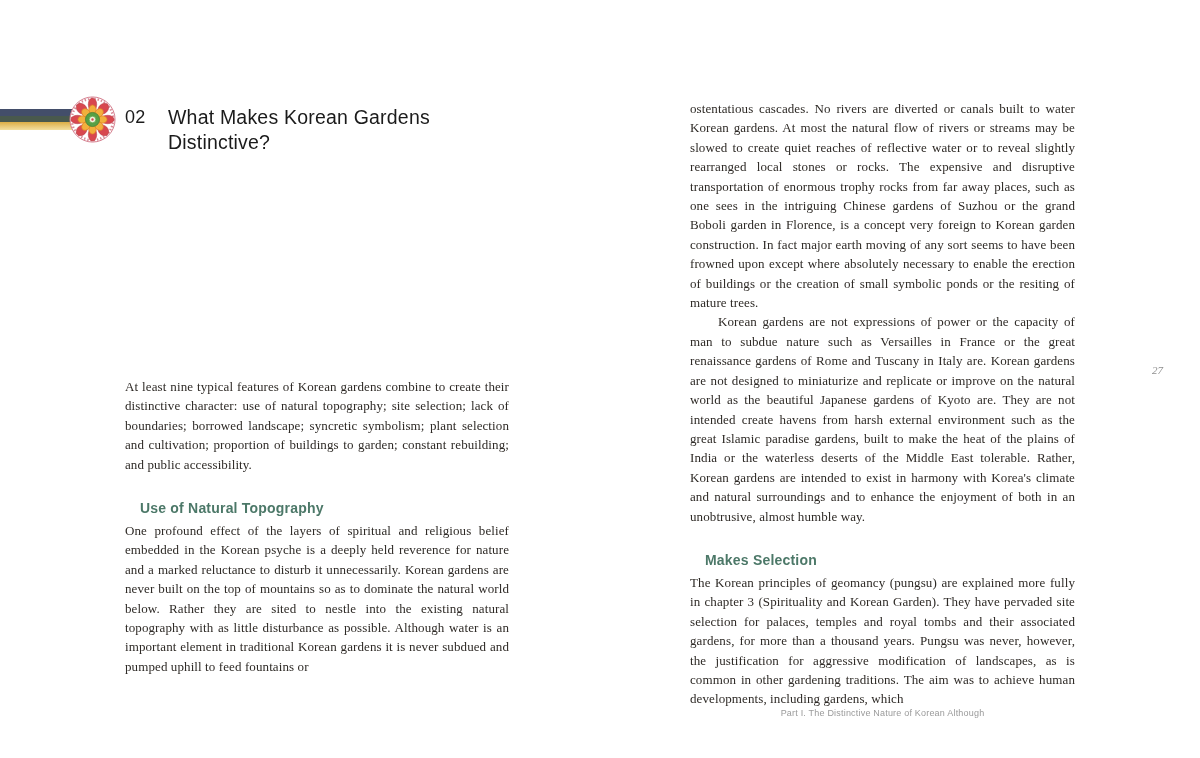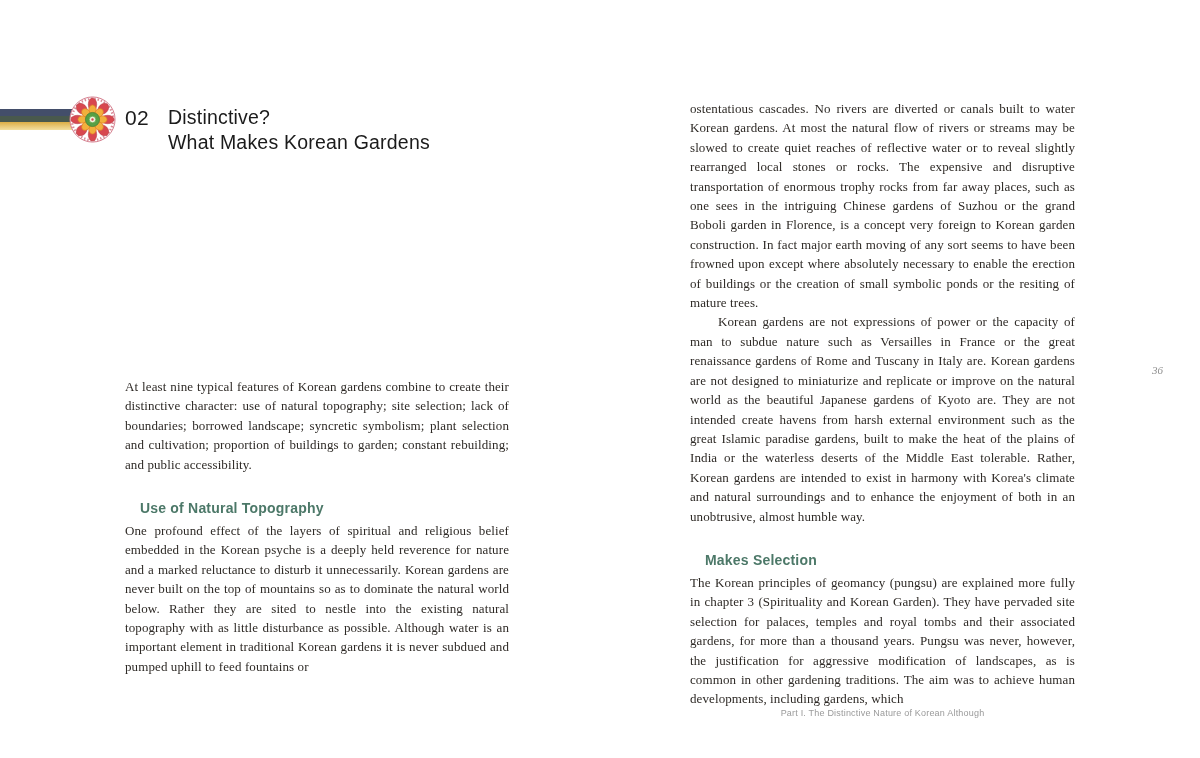--- a/index.html
+++ b/index.html
@@ -38,21 +38,21 @@
   .chapter-head {
     position: absolute;
     left: 125px;
     top: 105px;
     display: flex;
     align-items: flex-start;
     font-family: "Liberation Sans", sans-serif;
     color: #1b1b1b;
   }
   .chapter-number {
-    font-size: 21px;
+    font-size: 18px;
     line-height: 25px;
     width: 43px;
     letter-spacing: 0.3px;
   }
   .chapter-title {
     font-size: 19.5px;
     line-height: 25px;
     letter-spacing: 0.2px;
     max-width: 280px;
   }
@@ -148,34 +148,34 @@
       <ellipse cx="64" cy="64" rx="8" ry="10" transform="rotate(-45 64 64)"></ellipse>
     </g>
     <circle cx="50" cy="50" r="15" fill="#57a044" stroke="#3d7a30" stroke-width="1.5"></circle>
     <circle cx="50" cy="50" r="7" fill="#eef4d8" stroke="#57a044" stroke-width="1.5"></circle>
     <circle cx="50" cy="50" r="2.5" fill="#d8474f"></circle>
   </svg>
 
   <div class="chapter-head">
     <div class="chapter-number">02</div>
     <div class="chapter-title">
+      <div>What Makes Korean Gardens</div>
       <div>Distinctive?</div>
-      <div>What Makes Korean Gardens</div>
     </div>
   </div>
 
   <div class="left-col">
     <p class="body-par">At least nine typical features of Korean gardens combine to create their distinctive character: use of natural topography; site selection; lack of boundaries; borrowed landscape; syncretic symbolism; plant selection and cultivation; proportion of buildings to garden; constant rebuilding; and public accessibility.</p>
     <h3 class="section-heading gap-before-heading">Use of Natural Topography</h3>
     <p class="body-par">One profound effect of the layers of spiritual and religious belief embedded in the Korean psyche is a deeply held reverence for nature and a marked reluctance to disturb it unnecessarily. Korean gardens are never built on the top of mountains so as to dominate the natural world below. Rather they are sited to nestle into the existing natural topography with as little disturbance as possible. Although water is an important element in traditional Korean gardens it is never subdued and pumped uphill to feed fountains or</p>
   </div>
 
   <div class="right-col">
     <p class="body-par">ostentatious cascades. No rivers are diverted or canals built to water Korean gardens. At most the natural flow of rivers or streams may be slowed to create quiet reaches of reflective water or to reveal slightly rearranged local stones or rocks. The expensive and disruptive transportation of enormous trophy rocks from far away places, such as one sees in the intriguing Chinese gardens of Suzhou or the grand Boboli garden in Florence, is a concept very foreign to Korean garden construction. In fact major earth moving of any sort seems to have been frowned upon except where absolutely necessary to enable the erection of buildings or the creation of small symbolic ponds or the resiting of mature trees.</p>
     <p class="body-par indent-par">Korean gardens are not expressions of power or the capacity of man to subdue nature such as Versailles in France or the great renaissance gardens of Rome and Tuscany in Italy are. Korean gardens are not designed to miniaturize and replicate or improve on the natural world as the beautiful Japanese gardens of Kyoto are. They are not intended create havens from harsh external environment such as the great Islamic paradise gardens, built to make the heat of the plains of India or the waterless deserts of the Middle East tolerable. Rather, Korean gardens are intended to exist in harmony with Korea's climate and natural surroundings and to enhance the enjoyment of both in an unobtrusive, almost humble way.</p>
     <h3 class="section-heading gap-before-heading">Makes Selection</h3>
     <p class="body-par"><span>The Korean principles of geomancy (</span><span class="ital">pungsu</span><span>) are explained more fully in chapter 3 (</span><span class="small-ref">Spirituality and Korean Garden</span><span>). They have pervaded site selection for palaces, temples and royal tombs and their associated gardens, for more than a thousand years. </span><span class="ital">Pungsu</span><span> was never, however, the justification for aggressive modification of landscapes, as is common in other gardening traditions. The aim was to achieve human developments, including gardens, which</span></p>
   </div>
 
-  <div class="page-number">36</div>
+  <div class="page-number">27</div>
   <div class="footer">Part I. The Distinctive Nature of Korean Although</div>
 
 </div>
 
 </body></html>

